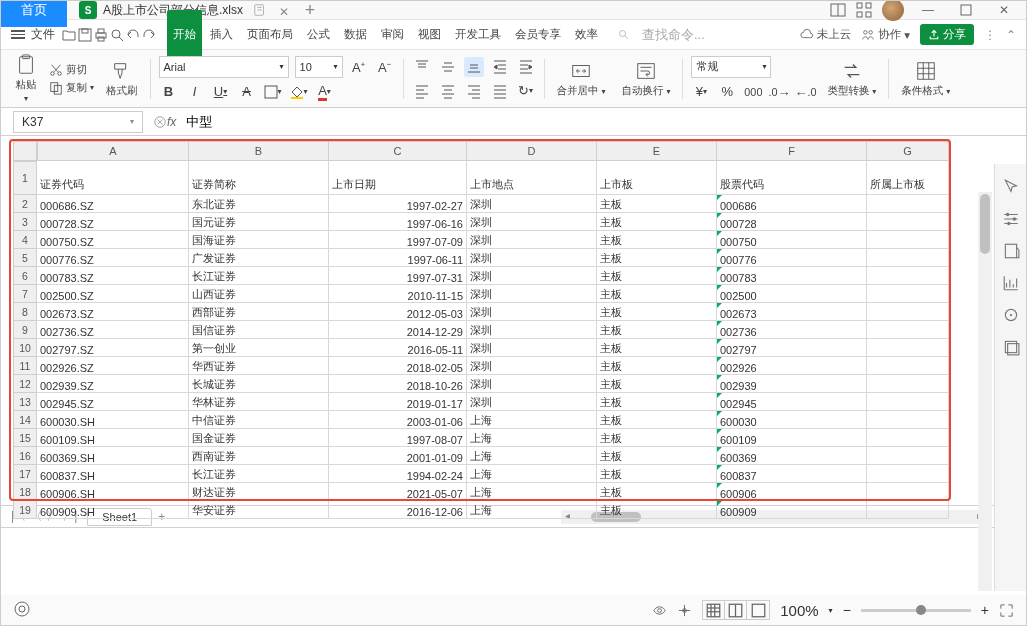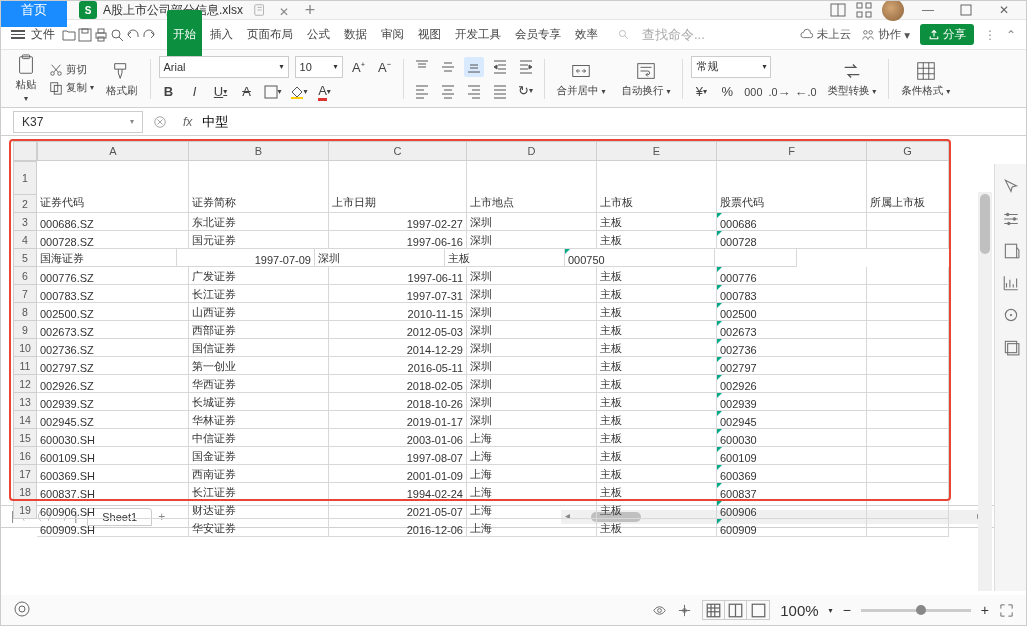--- a/index.html
+++ b/index.html
@@ -46,21 +46,21 @@
 .fmt-btn { width: 20px; height: 20px; display: flex; align-items: center; justify-content: center; font-size: 13px; color: #444; }
 .fmt-btn.bold { font-weight: bold; }
 .fmt-btn.italic { font-style: italic; }
 .fmt-btn.under { text-decoration: underline; }
 .align-grid svg { width: 16px; height: 16px; fill: #555; }
 .num-sel { border: 1px solid #ccc; height: 22px; width: 80px; font-size: 11px; padding: 0 4px; display: flex; align-items: center; justify-content: space-between; background: #fff; }
 
 
 .formulabar { height: 28px; display: flex; align-items: center; border-bottom: 1px solid #d0d0d0; }
 .namebox { width: 130px; border: 1px solid #ccc; height: 22px; margin-left: 12px; display: flex; align-items: center; justify-content: center; font-size: 12px; padding: 0 8px; background: #fff; }
-.fx-area { display: flex; align-items: center; gap: 16px; margin-left: 10px; }
+.fx-area { display: flex; align-items: center; gap: 0; margin-left: 10px; }
 .fx-lbl { font-style: italic; color: #666; }
 .formula-input { border: none; outline: none; font-size: 13px; flex: 1; margin-left: 10px; }
 
 
 .gridwrap { position: relative; height: 370px; border-bottom: 1px solid #d0d0d0; }
 .highlight-box { position: absolute; left: 8px; top: 3px; width: 942px; height: 362px; border: 2px solid #e84535; border-radius: 4px; pointer-events: none; z-index: 5; }
 
 
 .colhdr { position: absolute; left: 36px; top: 5px; display: flex; height: 20px; z-index: 2; }
 .colhdr div { border: 1px solid #cfcfcf; border-left: none; background: #efefef; display: flex; align-items: center; justify-content: center; font-size: 11px; color: #555; }
@@ -74,21 +74,21 @@
 
 
 .rowhdr { position: absolute; left: 12px; top: 25px; width: 24px; z-index: 2; }
 .rowhdr div { height: 18px; border: 1px solid #cfcfcf; border-top: none; background: #efefef; display: flex; align-items: center; justify-content: center; font-size: 10.5px; color: #555; }
 .rowhdr div:first-child { height: 34px; border-top: 1px solid #cfcfcf; }
 .corner { position: absolute; left: 12px; top: 5px; width: 24px; height: 20px; background: #efefef; border: 1px solid #cfcfcf; z-index: 2; }
 
 
 .cells { position: absolute; left: 36px; top: 25px; z-index: 1; }
 .crow { display: flex; height: 18px; }
-.crow:first-child { height: 52px; }
+.crow:first-child { height: 34px; }
 .crow > div { border-right: 1px solid #d8d8d8; border-bottom: 1px solid #d8d8d8; padding: 0 3px; font-size: 11px; display: flex; align-items: flex-end; overflow: hidden; white-space: nowrap; }
 .crow:first-child > div { align-items: flex-end; padding-bottom: 2px; }
 .c-a { width: 152px; }
 .c-b { width: 140px; }
 .c-c { width: 138px; justify-content: flex-end; }
 .c-d { width: 130px; }
 .c-e { width: 120px; }
 .c-f { width: 150px; position: relative; }
 .c-g { width: 82px; }
 .greentick::before { content: ''; position: absolute; left: 0; top: 0; border-top: 5px solid #0a8; border-right: 5px solid transparent; }
@@ -473,20 +473,21 @@
       <div class="crow">
         <div class="c-a">000728.SZ</div>
         <div class="c-b">国元证券</div>
         <div class="c-c">1997-06-16</div>
         <div class="c-d">深圳</div>
         <div class="c-e">主板</div>
         <div class="c-f greentick">000728</div>
         <div class="c-g"></div>
       </div>
       <div class="crow">
+        <div class="c-a">000750.SZ</div>
         <div class="c-b">国海证券</div>
         <div class="c-c">1997-07-09</div>
         <div class="c-d">深圳</div>
         <div class="c-e">主板</div>
         <div class="c-f greentick">000750</div>
         <div class="c-g"></div>
       </div>
       <div class="crow">
         <div class="c-a">000776.SZ</div>
         <div class="c-b">广发证券</div>

